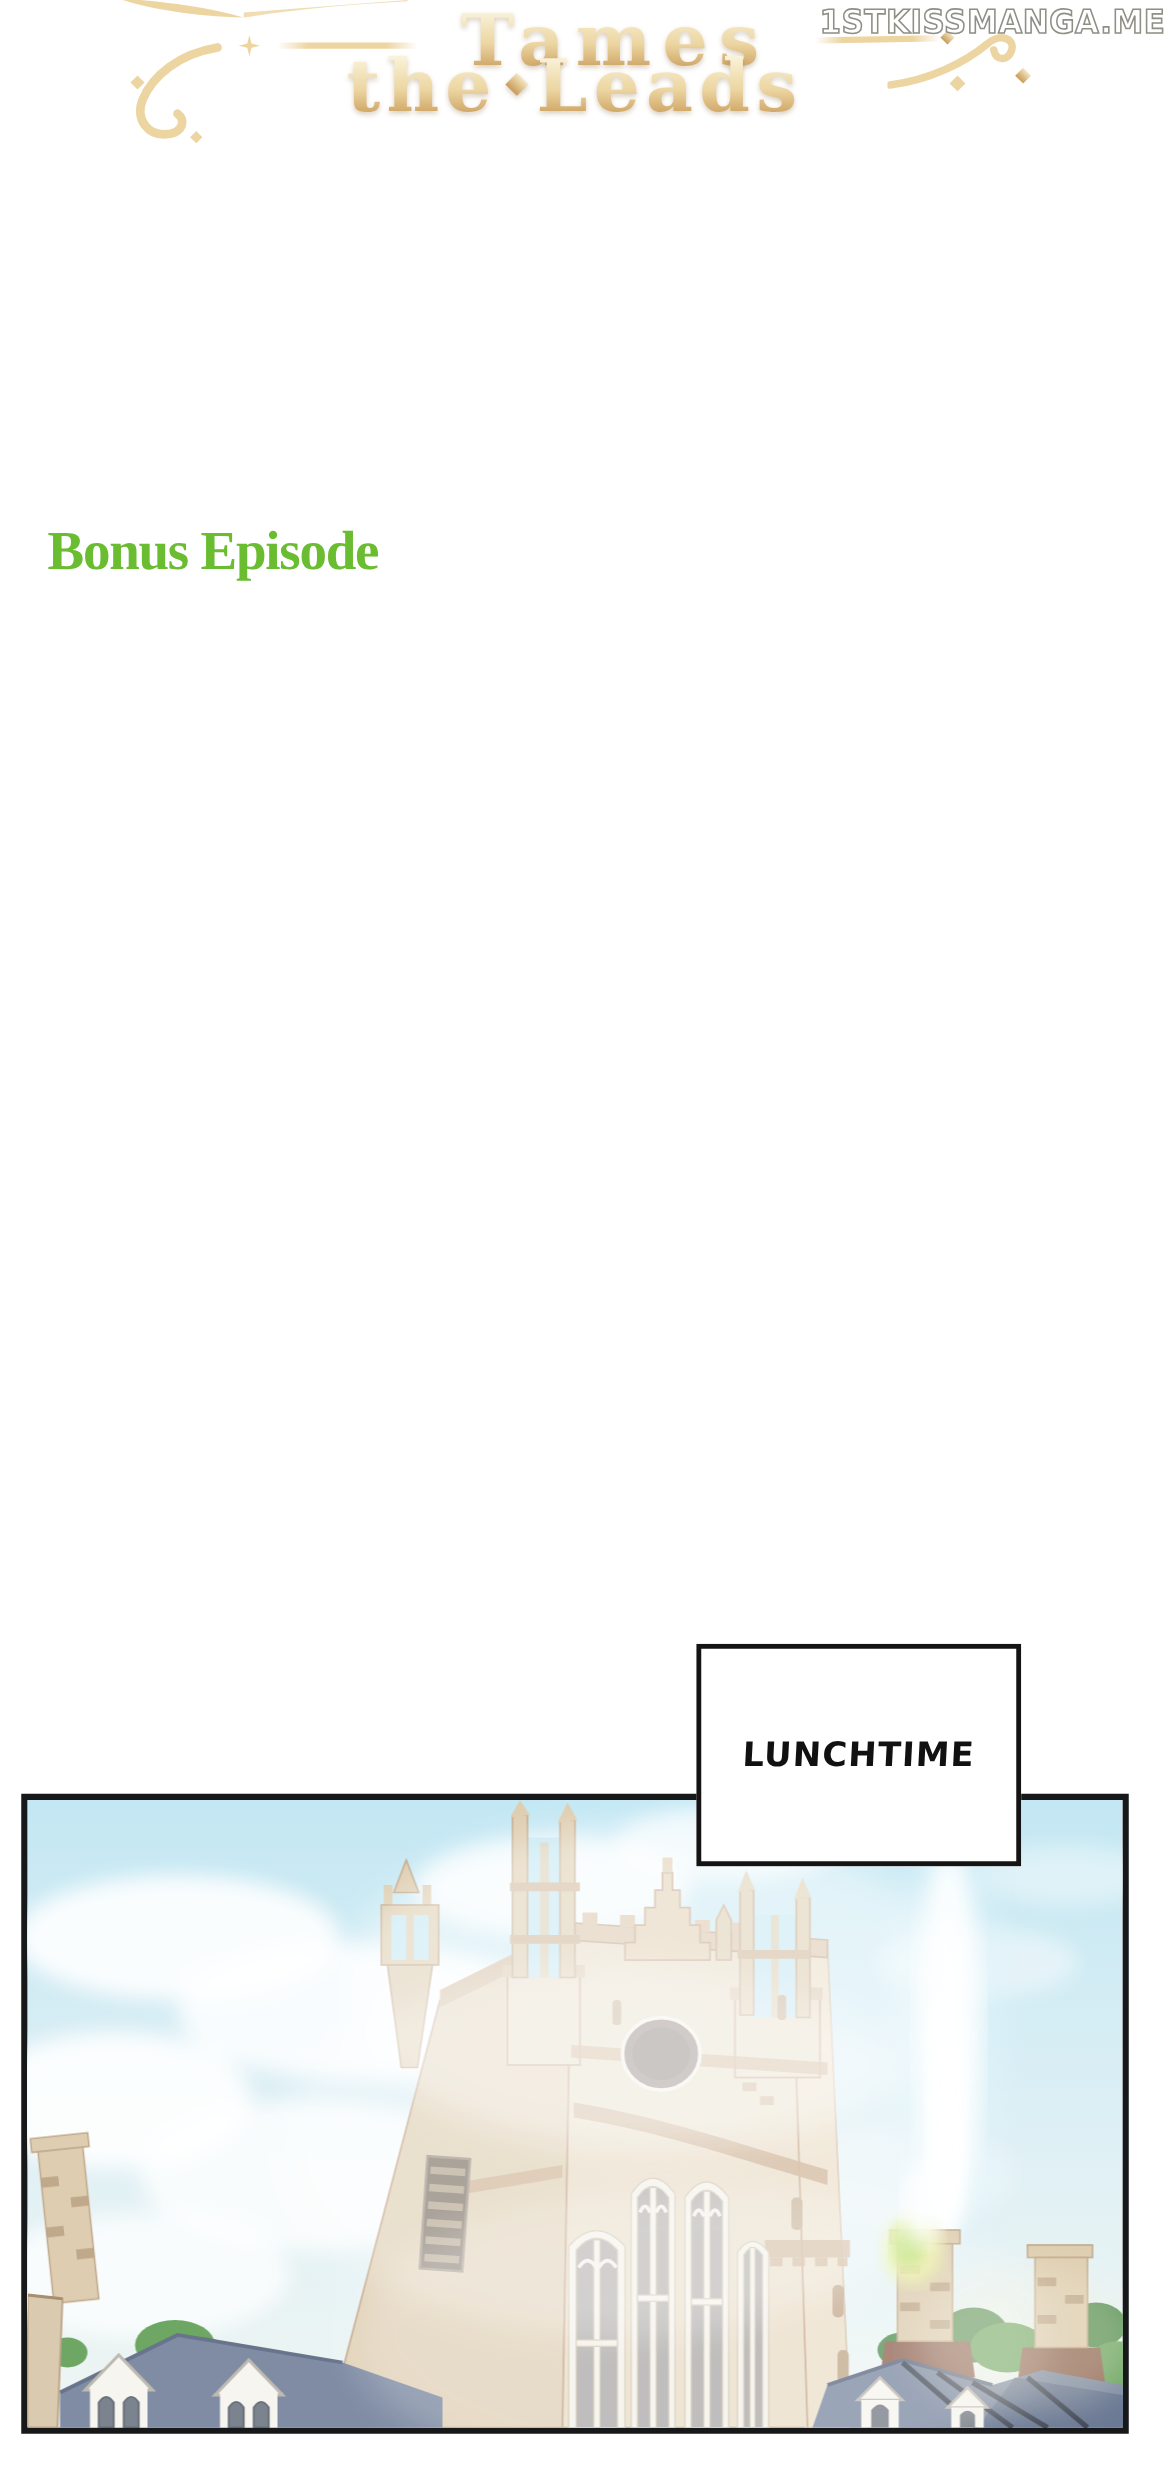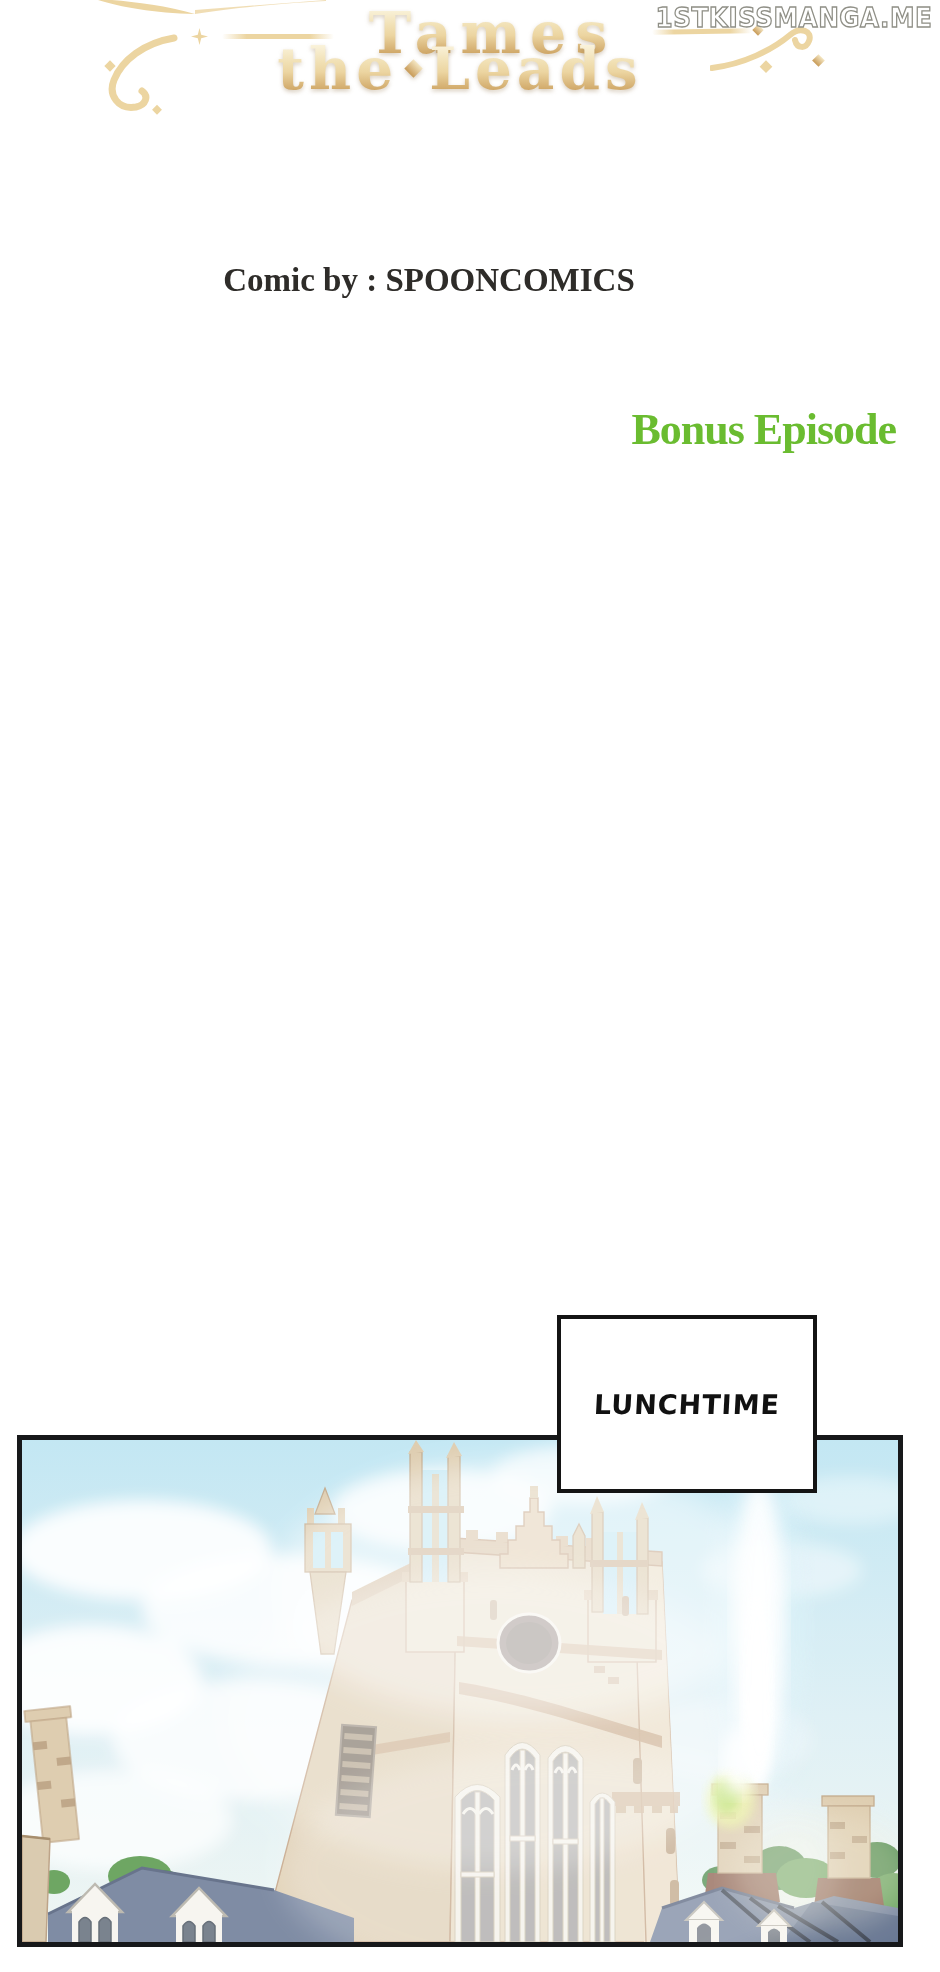--- a/index.html
+++ b/index.html
@@ -33,21 +33,21 @@
   .watermark{right:8px;top:3px;z-index:3;
     font-family:"DejaVu Sans",sans-serif;font-weight:bold;font-size:26px;
     color:#ffffff;-webkit-text-stroke:1.3px #8f8f86;letter-spacing:.5px;
     transform:scaleX(.95);transform-origin:right top;}
 
   
   .credits{top:260px;left:0;width:858px;text-align:center;
     font-family:"Liberation Serif",serif;font-weight:bold;font-size:33px;
     line-height:41px;color:var(--ink,#2e2c29);}
   .credits p{margin:0;}
-  .bonus{top:404px;left:38px;width:858px;text-align:right;
+  .bonus{top:415px;left:38px;width:858px;text-align:left;
     font-family:"Liberation Serif",serif;font-weight:bold;font-size:44px;
     letter-spacing:-1px;color:var(--episode-green,#6abc30);}
 
   
   .speech-box{left:557px;top:1315px;width:260px;height:178px;box-sizing:border-box;
     background:#ffffff;border:4px solid #141414;z-index:5;
     display:flex;align-items:center;justify-content:center;}
   .speech-box span{font-family:"DejaVu Sans",sans-serif;font-weight:bold;
     font-size:27px;letter-spacing:1px;color:#111;transform:skewX(-3deg);}
 
@@ -108,21 +108,20 @@
 
   <svg class="abs" style="left:710px;top:22px;" width="112" height="66" viewBox="0 0 112 66">
     <path class="gold-stroke" d="M2,46 C34,42 62,28 80,13 C90,4 103,9 99,19 C96,27 87,27 85,18" stroke-width="6"></path>
     <rect x="52" y="40" width="9" height="9" transform="rotate(45 56 44)" fill="var(--gold-mid,#ecd5a1)"></rect>
   </svg>
 
   <div class="abs watermark">1STKISSMANGA.ME</div>
 </header>
 
 <section class="abs credits">
-  <p>Comic by : SPOONCOMICS</p>
 </section>
 
 <div class="abs bonus">Bonus Episode</div>
 
 <div class="abs panel">
 <svg width="876" height="502" viewBox="0 0 876 502">
   <defs>
     <linearGradient id="skyG" x1="0" y1="0" x2="0" y2="1">
       <stop class="sg1" offset="0"></stop>
           <stop class="sg2" offset=".55"></stop>

